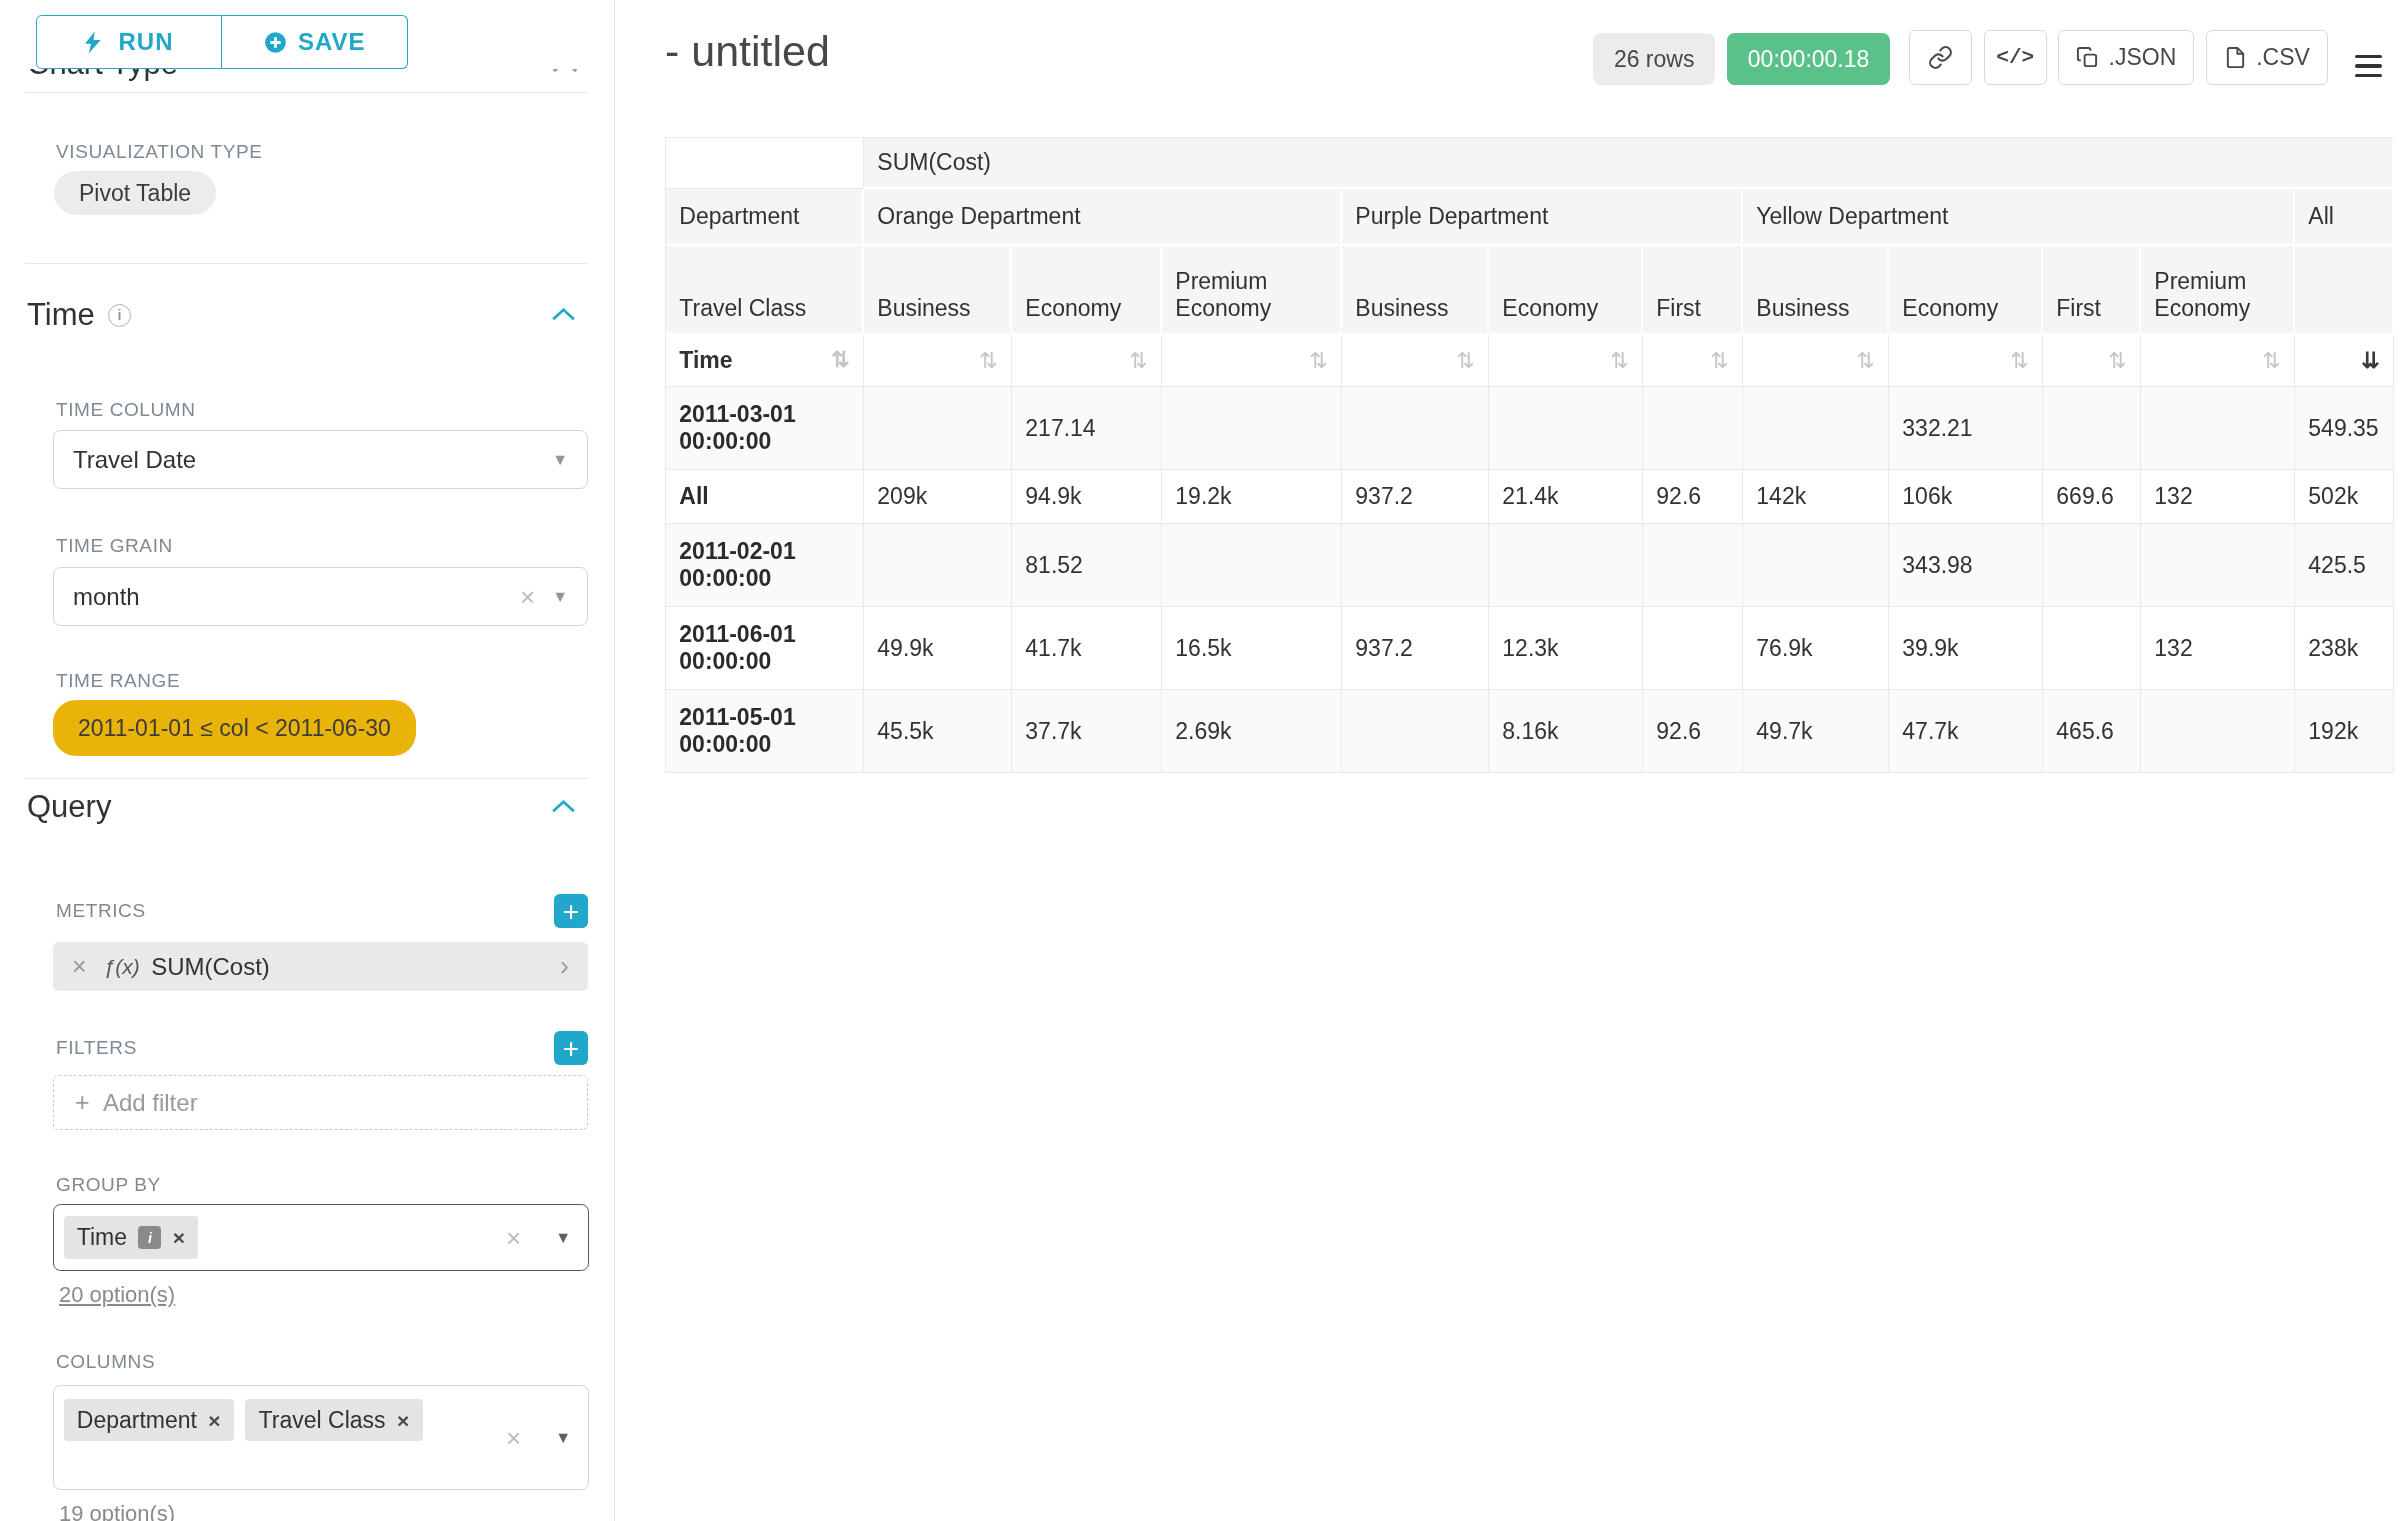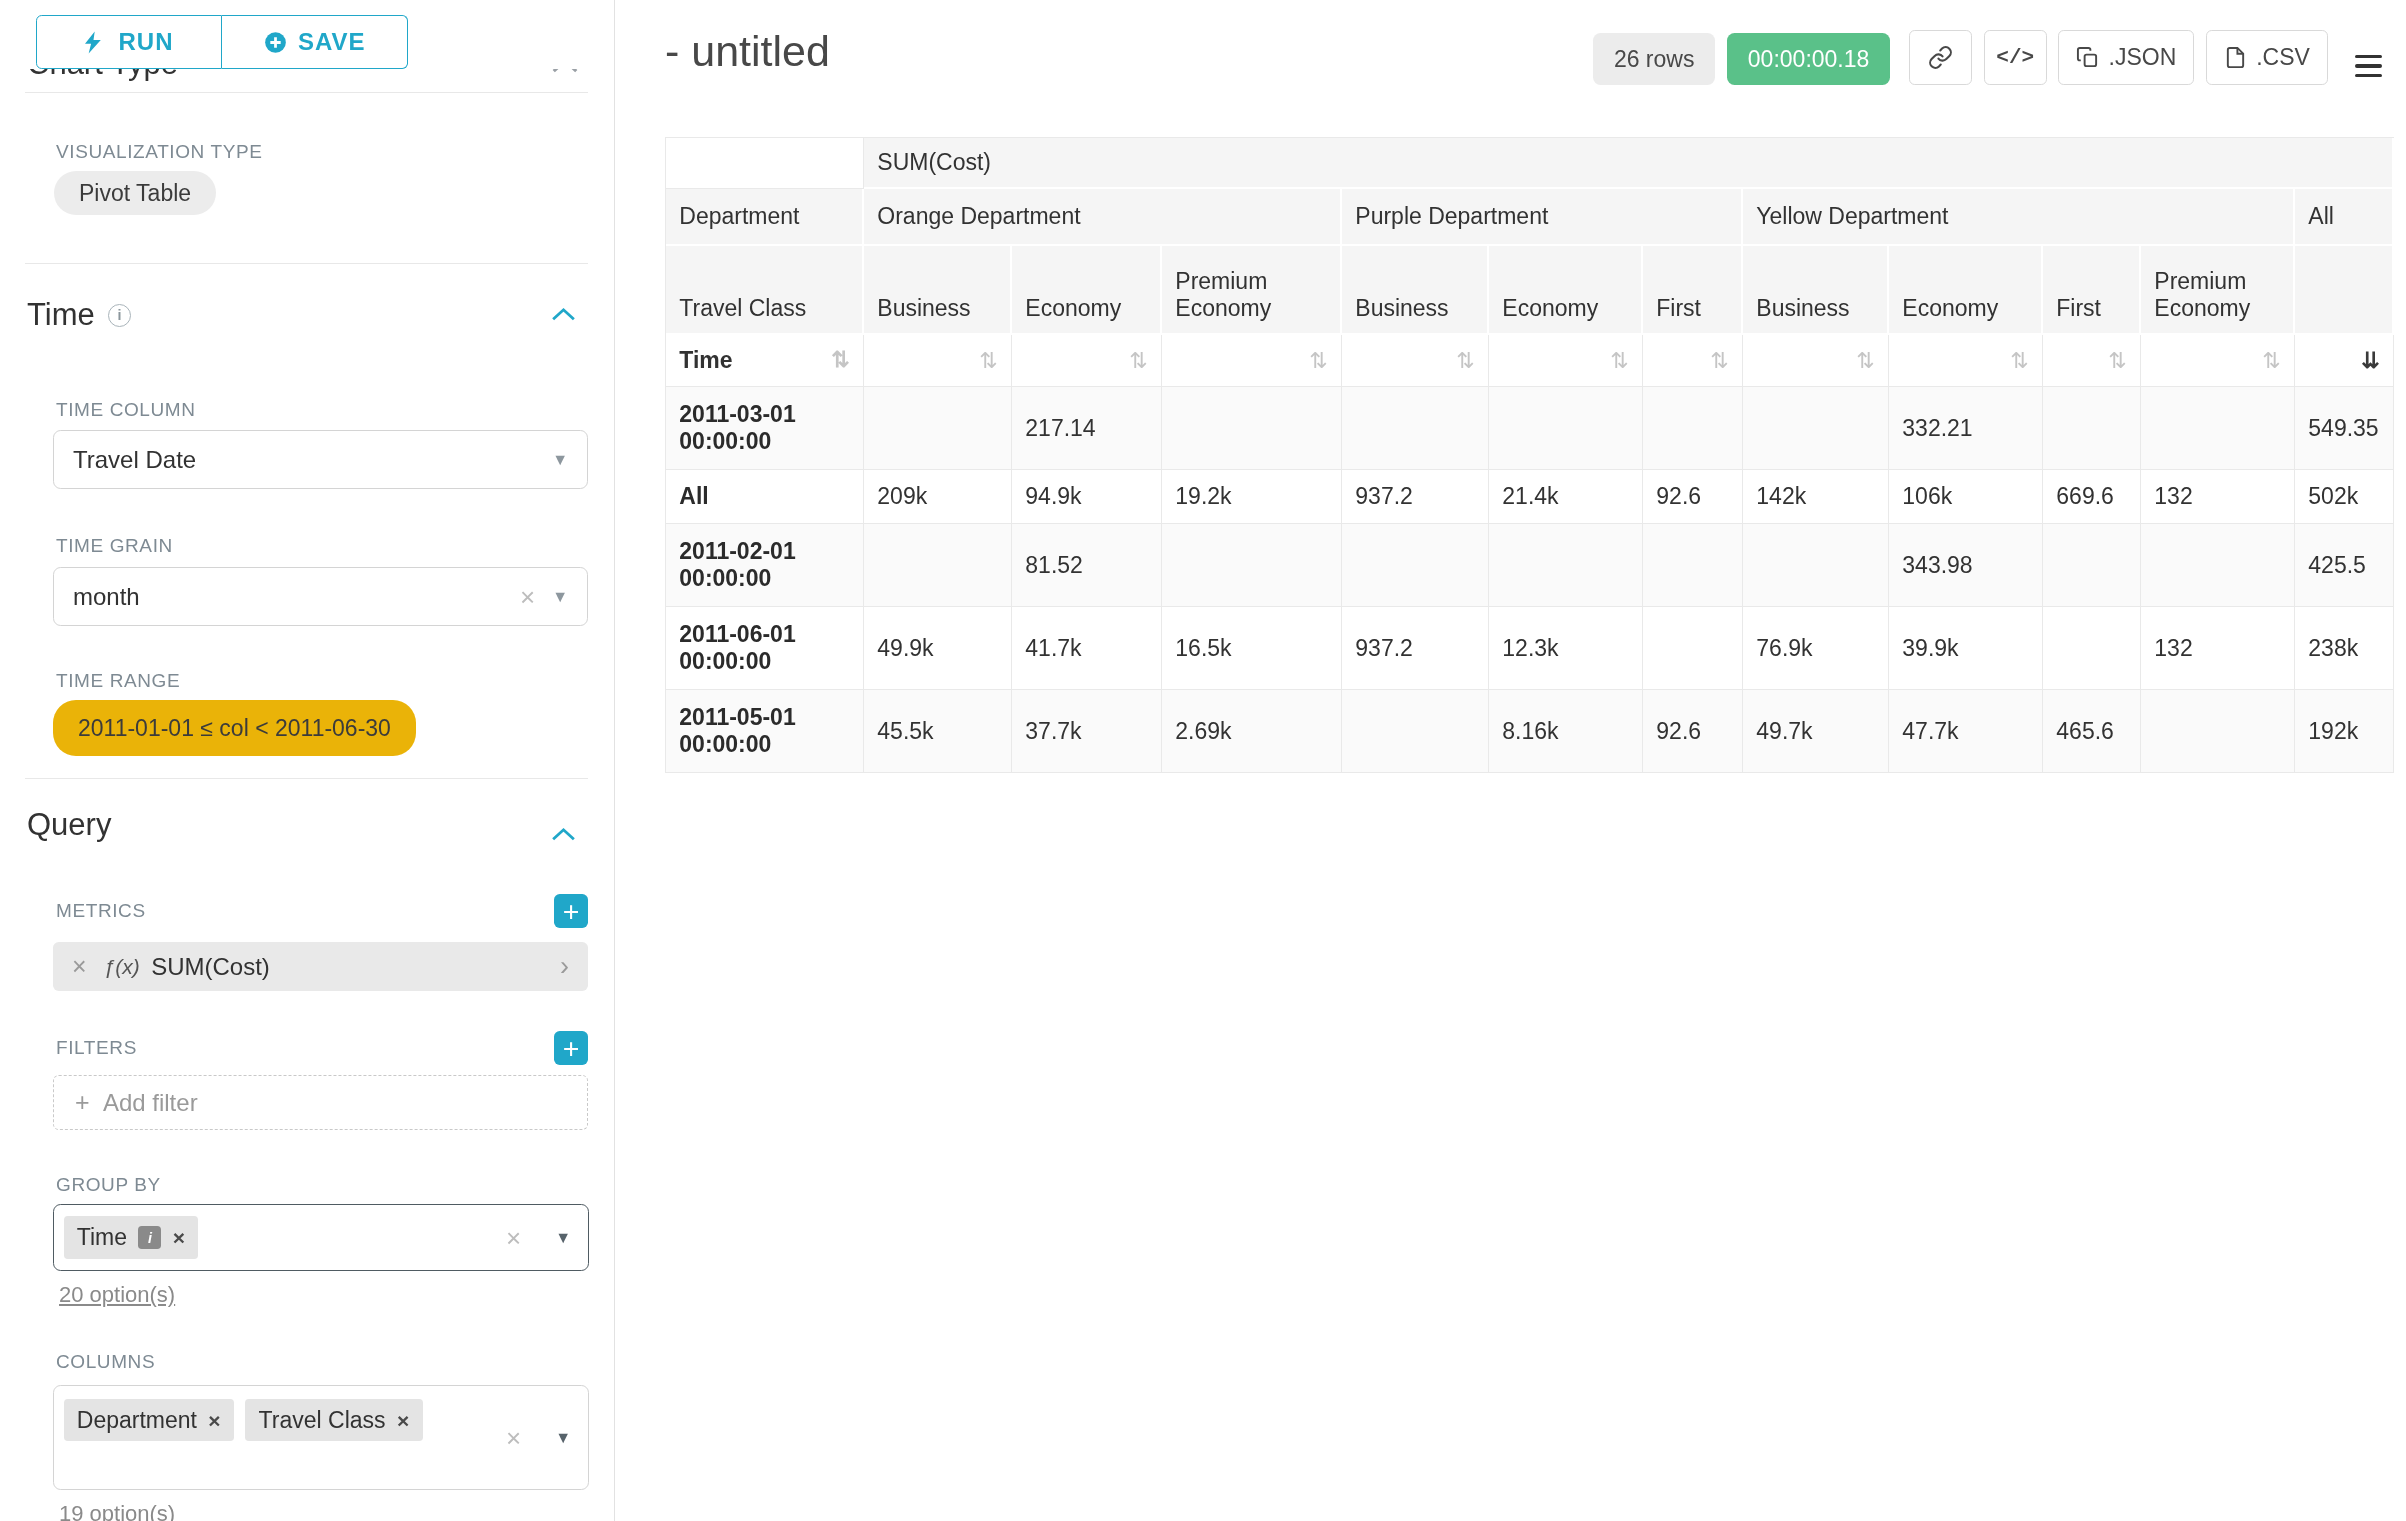--- a/index.html
+++ b/index.html
@@ -30,21 +30,21 @@
   .d1 { top:92px; } .d2 { top:263px; } .d3 { top:778px; }
 
   .sb-label { position:absolute; left:56px; font-size:19px; font-weight:500; letter-spacing:0.6px; color:#7e8a93; }
   .l-viz { top:141px; } .l-timecol { top:399px; } .l-grain { top:535px; } .l-range { top:670px; }
   .l-metrics { top:900px; } .l-filters { top:1037px; } .l-groupby { top:1174px; } .l-columns { top:1351px; }
 
   .viz-pill { position:absolute; top:171px; left:54px; height:44px; border-radius:22px;
     background:#ececec; display:inline-flex; align-items:center; padding:0 25px; font-size:23px; color:#3b3b3b; cursor:pointer; }
 
   .sec-head { position:absolute; left:27px; width:563px; display:flex; align-items:center; }
-  .h-time { top:297px; } .h-query { top:807px;align-items:flex-end; }
+  .h-time { top:297px; } .h-query { top:789px; }
   .sec-head .sec-title { font-size:31px; font-weight:500; color:#323232; }
   .info-dot { width:23px; height:23px; border:1.9px solid #a9b4ba; border-radius:50%;
     color:#8b969c; font-size:14.3px; font-weight:700; display:inline-flex; align-items:center; justify-content:center;
     margin-left:13.3px; font-style:normal; }
   .sec-head .chev { margin-left:auto; margin-right:13.3px; }
 
   .select { position:absolute; left:53px; width:535px; height:59px; border:1px solid #d4d4d4; border-radius:7.6px;
     background:#fff; display:flex; align-items:center; padding:0 19px; font-size:24px; color:#323232; cursor:pointer; }
   .sel-travel { top:430px; } .sel-month { top:567px; }
   .spacer { flex:1; }

